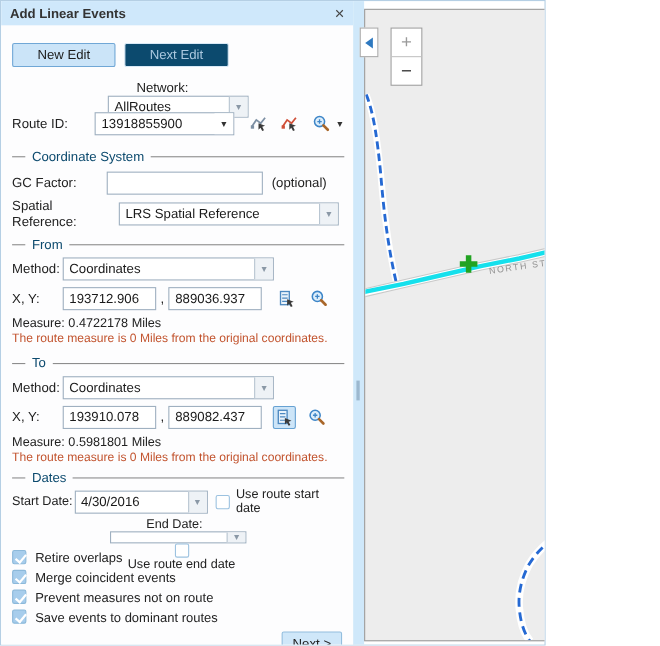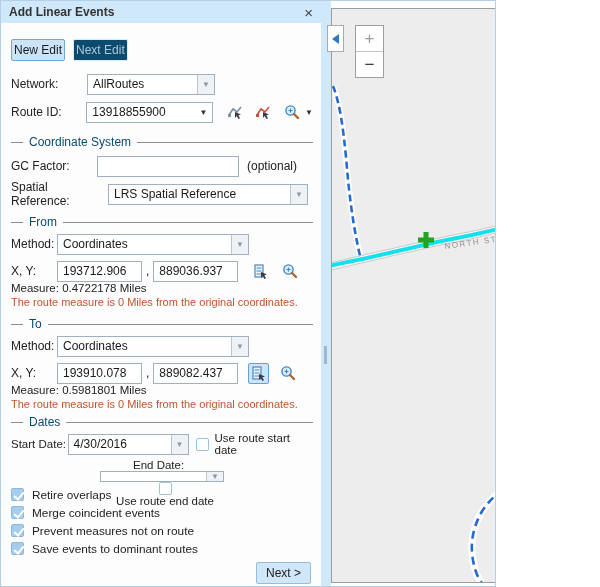--- a/index.html
+++ b/index.html
@@ -9,39 +9,39 @@
 
   
   .panel { position:absolute; left:0; top:0; width:320px; height:587px; background:#fdfdfe; z-index:2; }
   .titlebar { height:22px; background:#cfe8fb; display:flex; align-items:center;
               justify-content:space-between; padding:0 8px; }
   .titlebar .t { font-weight:bold; color:#333; font-size:12px; }
   .close { font-size:15px; color:#444; line-height:1; cursor:pointer; }
   .body { padding:8px 8px 6px 10px; }
 
   .btn-row { margin-top:8px; display:flex; gap:8px; }
-  .btn { font-size:12px; padding:3px 2px; border-radius:2px; cursor:pointer; }
+  .btn { font-size:12px; padding:3px 22px; border-radius:2px; cursor:pointer; }
   .btn.primary { background:#cbe4f8; border:1px solid #70a7d6; color:#1b1b1b; }
   .btn.disabled { background:#0c4a6e; border:1px solid #d9e9f6; color:#aac8df; }
 
   .row { display:flex; align-items:center; margin-top:6px; height:22px; }
   .lbl { color:#222; }
   .combo { display:flex; align-items:stretch; border:1px solid #9fb0c0; background:#fff; height:21px; }
   .combo .val { flex:1; padding:2px 5px; font-size:12px; color:#1a1a1a; white-space:nowrap; overflow:hidden; }
   .combo .dd { width:17px; display:flex; align-items:center; justify-content:center;
                background:#eef2f6; border-left:1px solid #b9c6d2; color:#8a98a6; font-size:8px; cursor:pointer; }
   .combo .dd.dark { background:#fff; border-left:none; color:#333; }
   .txt { border:1px solid #9fb0c0; height:21px; padding:0 5px; font-size:12px; color:#1a1a1a;
          font-family:"Liberation Sans", sans-serif; }
 
   .section { display:flex; align-items:center; margin-top:12px; height:14px; color:#0c4a6e; }
   .section::before { content:''; width:12px; border-top:1px solid #8d8d8d; margin-right:6px; }
   .section::after { content:''; flex:1; border-top:1px solid #8d8d8d; margin-left:6px; }
 
-  .measure { margin-top:0; font-size:11.5px; color:#222; }
+  .measure { margin-top:6px; font-size:11.5px; color:#222; }
   .warn { margin-top:2px; font-size:11px; color:#c2542f; }
 
   .icon-btn { display:flex; align-items:center; justify-content:center; padding:1px;
               border:1px solid transparent; border-radius:2px; cursor:pointer; }
   .icon-btn.active { background:#cde5f8; border-color:#66a1d2; }
 
   .cb { position:relative; width:13px; height:13px; border:1px solid #9cc2e0; border-radius:2px;
         background:#fff; flex:0 0 auto; cursor:pointer; }
   .cb.checked { background:#a7cdec; border-color:#8cb9da; }
   .cb.checked::after { content:''; position:absolute; left:3.5px; top:0.5px; width:4px; height:8px;
@@ -83,21 +83,21 @@
       <span class="t">Add Linear Events</span>
       <span class="close">×</span>
     </div>
     <div class="body">
 
       <div class="btn-row">
         <button class="btn primary">New Edit</button>
         <button class="btn disabled">Next Edit</button>
       </div>
 
-      <div class="row" style="margin-top:12px;">
+      <div class="row" style="margin-top:12px;flex-direction:column;">
         <span class="lbl" style="width:76px;">Network:</span>
         <div class="combo" style="width:128px;">
           <span class="val">AllRoutes</span>
           <span class="dd">▼</span>
         </div>
       </div>
 
       <div class="row">
         <span class="lbl" style="width:76px;">Route ID:</span>
         <div class="combo" style="width:128px;">

